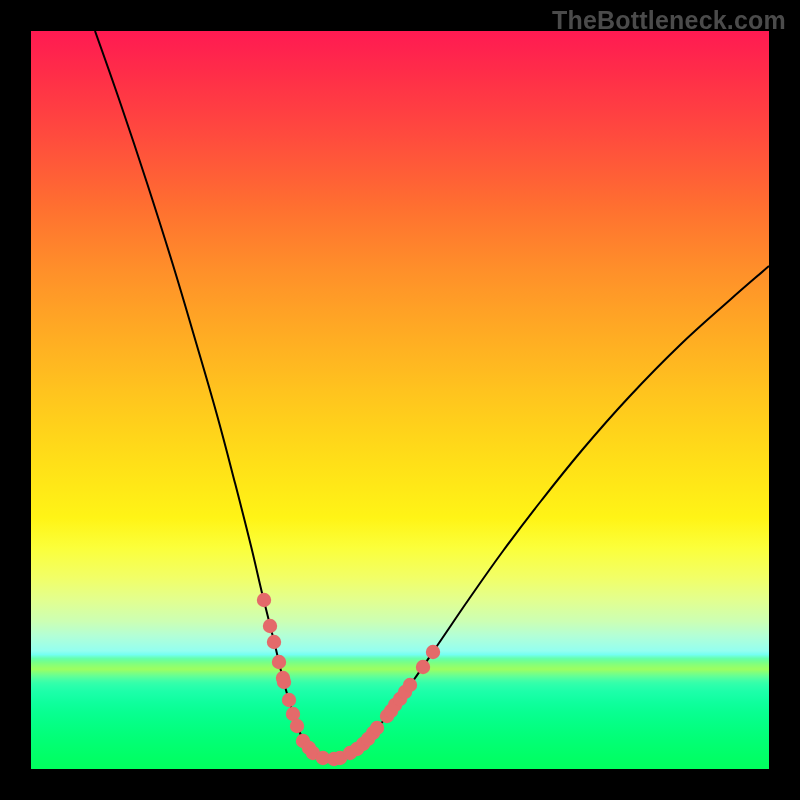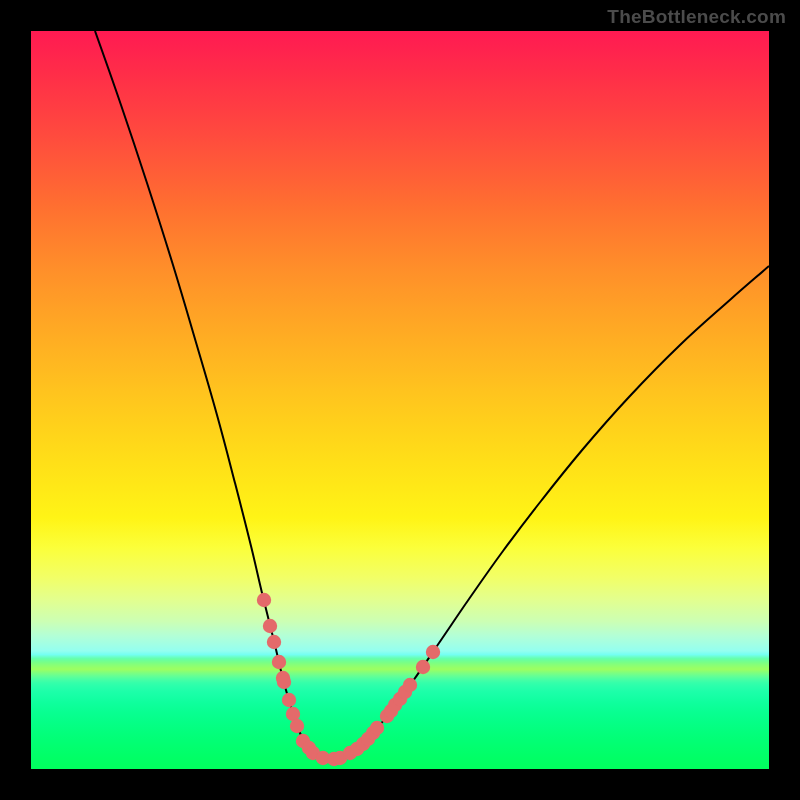--- a/index.html
+++ b/index.html
@@ -70,21 +70,21 @@
       #01ff69 98%,
       #01ff63 99%,
       #01ff5d 100%
     );
   }
   .watermark {
     position: absolute;
     top: 6px;
     right: 14px;
     color: #4b4b4b;
-    font-size: 19px;
+    font-size: 25px;
     font-weight: 600;
     letter-spacing: 0.2px;
     user-select: none;
   }
   svg.curve {
     position: absolute;
     left: 0;
     top: 0;
     width: 738px;
     height: 738px;

